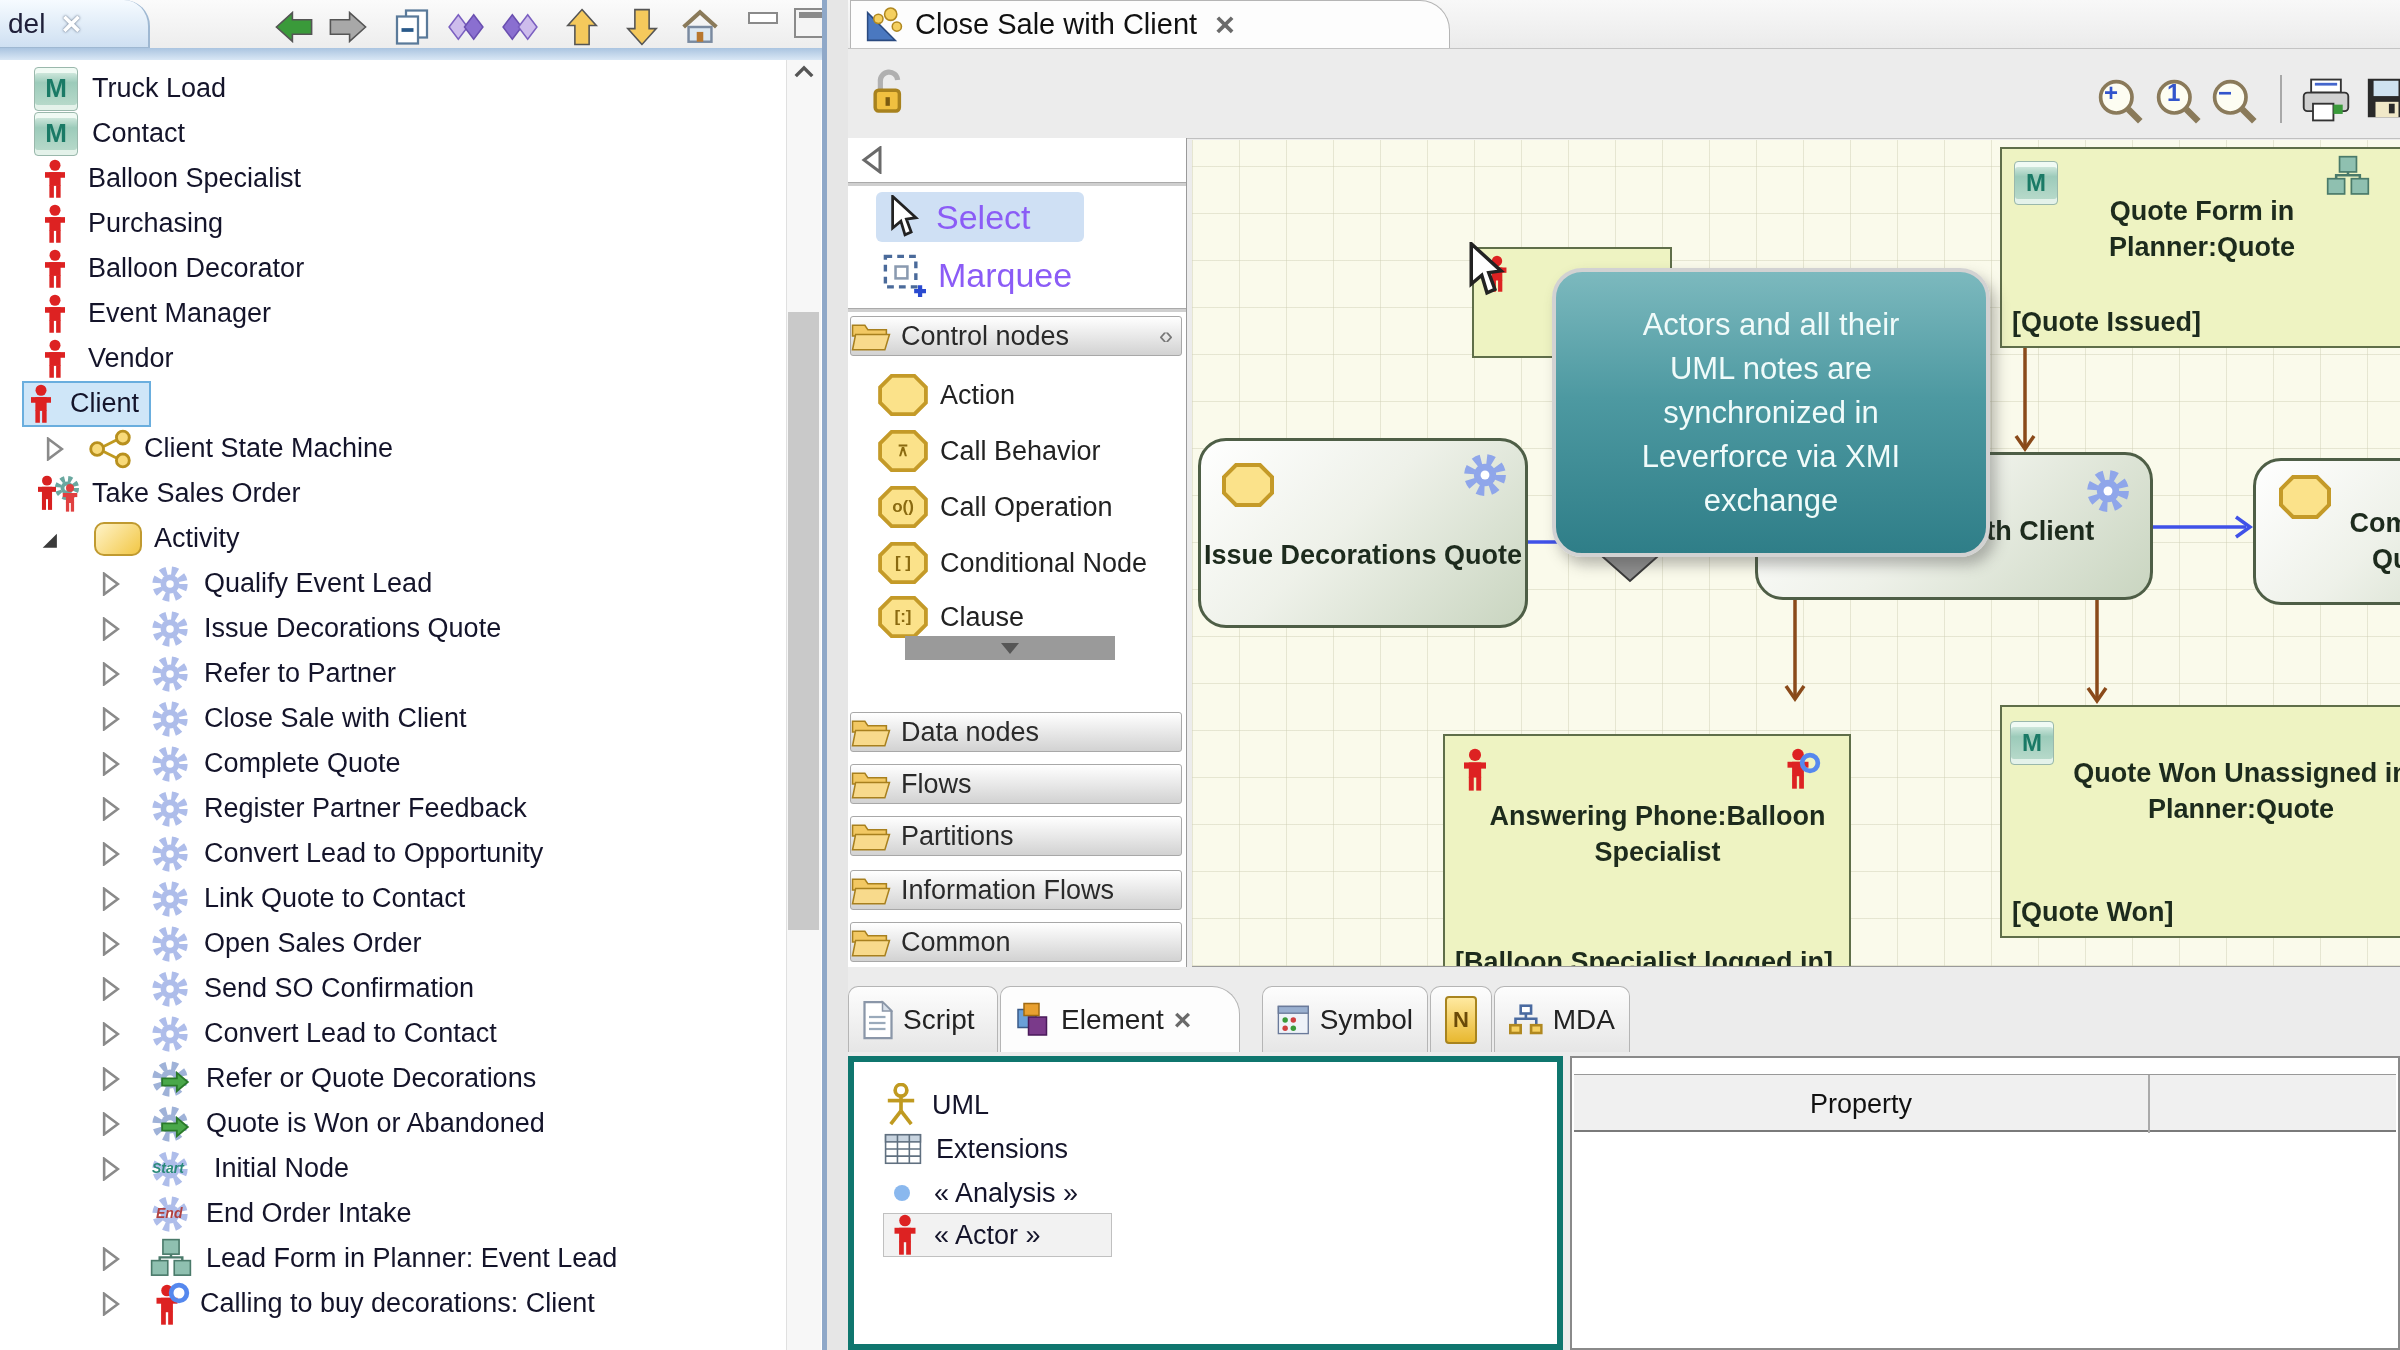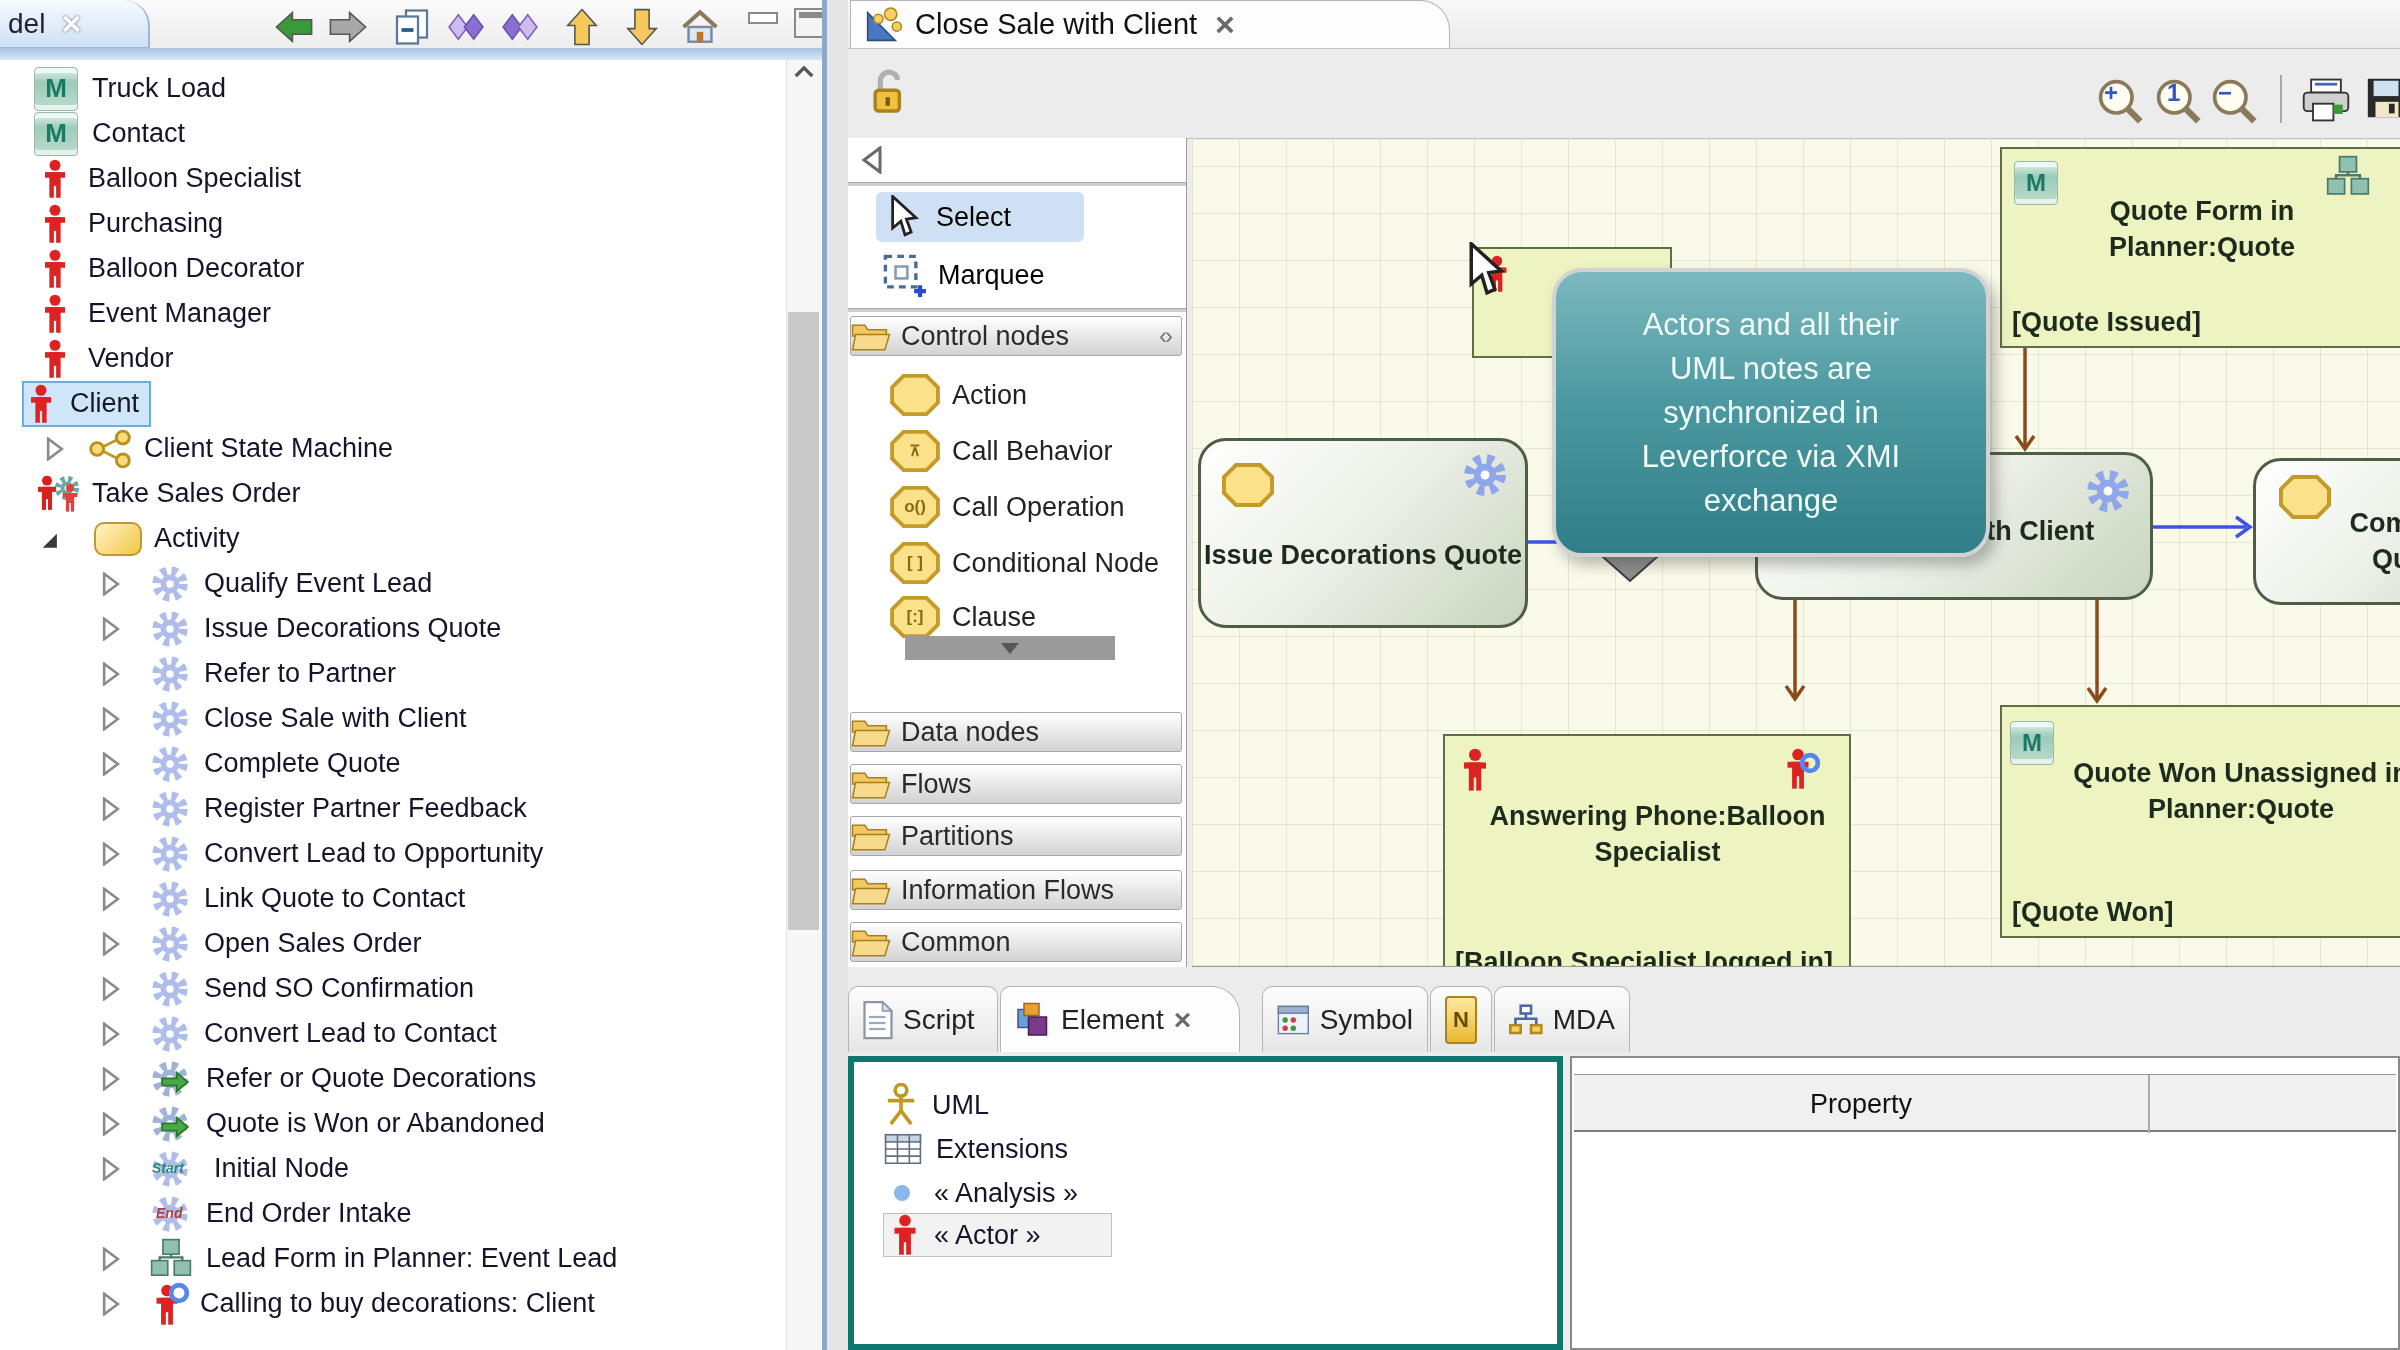--- a/index.html
+++ b/index.html
@@ -53,28 +53,28 @@
     display:flex;align-items:center;gap:12px;padding-left:12px;box-sizing:border-box;
     font-size:29px;color:#111;}
   #ed-tab .closex{font-size:34px;color:#6a6a6a;font-weight:bold;margin-left:6px;}
   #ed-toolbar{left:848px;top:49px;width:1552px;height:89px;background:#ececec;border-bottom:1px solid #c0c0c0;}
   .magwrap{position:absolute;top:28px;width:48px;height:48px;}
   .magglyph{position:absolute;left:8px;top:2px;font-size:24px;font-weight:bold;color:#3355cc;}
 
   
   #palette{left:848px;top:138px;width:338px;height:830px;background:#fff;border-right:1px solid #9a9a9a;}
   .pal-sep{position:absolute;left:0;width:338px;height:3px;background:#cfcfcf;border-top:1px solid #aaa;}
-  .pal-tool{position:absolute;left:0;width:338px;height:54px;display:flex;align-items:center;font-size:27px;color:#000000;}
+  .pal-tool{position:absolute;left:0;width:338px;height:54px;display:flex;align-items:center;font-size:34px;color:#8b5cf6;}
   .tool-hl{position:absolute;left:28px;width:208px;height:50px;background:#cfe0f4;border-radius:6px;}
   .drawer{position:absolute;left:2px;width:332px;height:40px;
     background:linear-gradient(#ffffff,#d2d2d2);border:1px solid #a8a8a8;border-radius:3px;
     display:flex;align-items:center;gap:10px;box-sizing:border-box;
     font-size:27px;color:#2a2a2a;}
   .pal-item{position:absolute;left:0;width:338px;height:54px;display:flex;align-items:center;gap:12px;
-    padding-left:42px;box-sizing:border-box;font-size:27px;color:#222;}
+    padding-left:30px;box-sizing:border-box;font-size:27px;color:#222;}
   .octwrap{position:relative;width:50px;height:42px;flex:0 0 auto;}
   .octglyph{position:absolute;left:0;top:0;width:50px;height:42px;display:flex;align-items:center;justify-content:center;
     font-size:17px;font-weight:bold;color:#8a6a10;}
   #pal-scrollbar{position:absolute;left:57px;width:210px;height:24px;background:#9a9a9a;
     display:flex;align-items:center;justify-content:center;}
   #pal-scrollbar .dtri{width:0;height:0;border-left:9px solid transparent;border-right:9px solid transparent;border-top:11px solid #565656;}
   .pinicon{margin-left:auto;margin-right:10px;font-size:24px;color:#777;letter-spacing:-2px;}
 
   
   #canvas{left:1192px;top:140px;width:1208px;height:826px;overflow:hidden;

